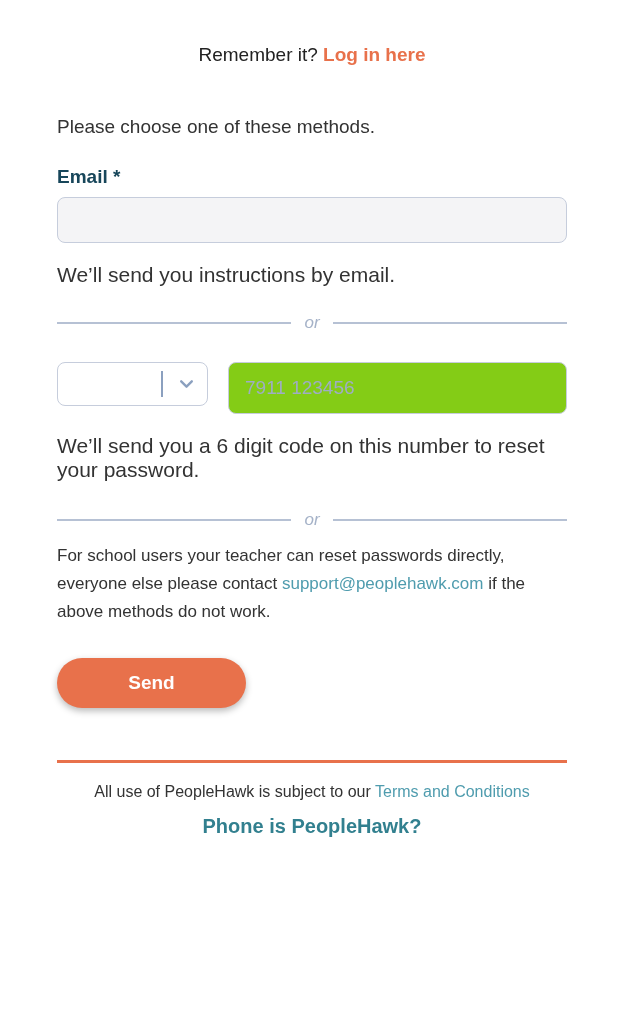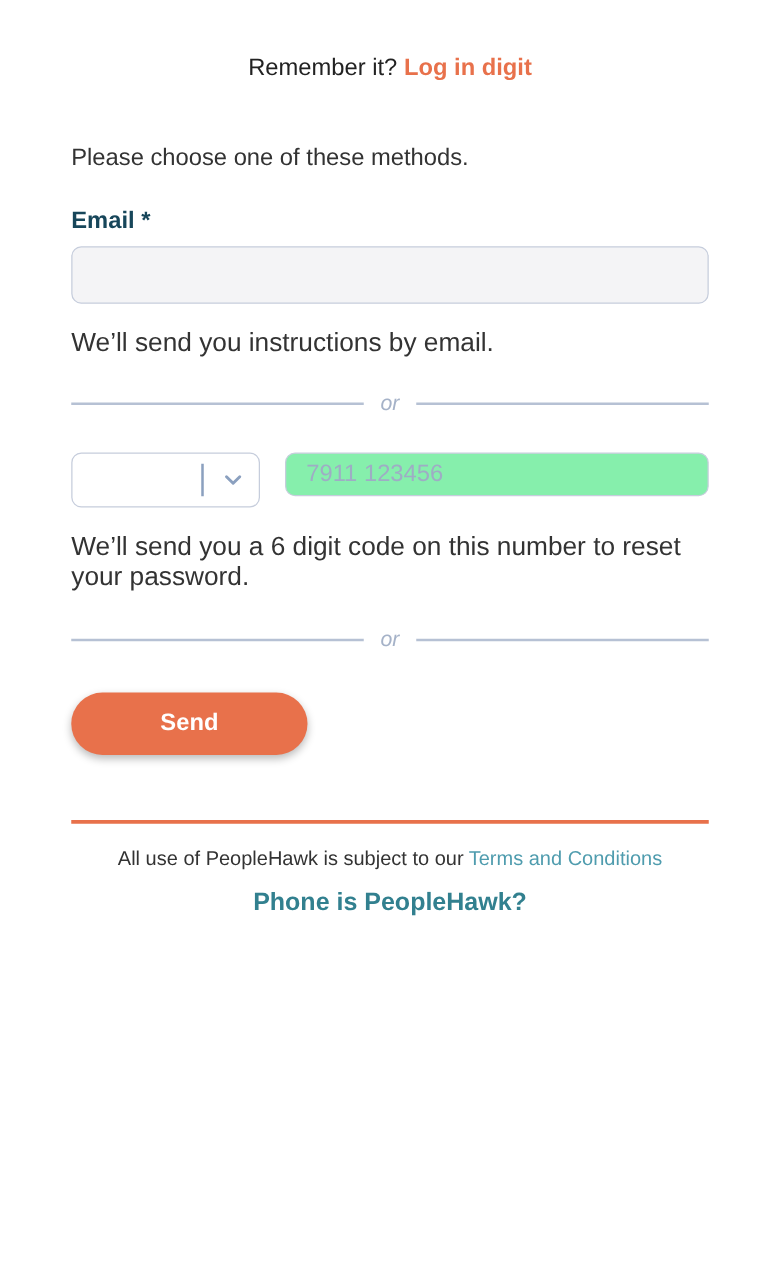--- a/index.html
+++ b/index.html
@@ -109,21 +109,21 @@
     width: 2px; height: 26px;
     background: var(--c-muted-blue, #8ba0bf);
   }
   .chevron {
     position: absolute;
     right: 12px; top: 50%;
     transform: translateY(-50%);
     color: var(--c-muted-blue, #8ba0bf);
     line-height: 0;
   }
-  .phone-input { flex: 1; height: 35px; background: #86efac; padding: 0 16px; }
+  .phone-input { flex: 1; height: 52px; background: #84cc16; padding: 0 16px; }
   .phone-input::placeholder { color: var(--c-placeholder, #9eadc4); opacity: 1; }
 
   
   .support { margin: 12px 0 0; font-size: 17px; line-height: 28px; color: var(--c-text, #333); }
   .support-link { color: var(--c-teal-link, #4f9cae); cursor: pointer; }
 
   
   .send-btn {
     display: block;
     margin-top: 32px;
@@ -154,21 +154,21 @@
   }
 </style>
 </head>
 <body>
 
 <div class="page">
 
 
   <p class="login-prompt">
     <span>Remember it?</span>
-    <span class="login-link">Log in digit</span>
+    <span class="login-link">Log in here</span>
   </p>
 
   <p class="intro">Please choose one of these methods.</p>
 
   <div class="email-group">
     <label class="field-label">Email *</label>
     <input class="text-input email-input" type="text" placeholder="" style="">
     <p class="helper">We’ll send you instructions by email.</p>
   </div>
 
@@ -193,20 +193,25 @@
     </div>
     <p class="helper">We’ll send you a 6 digit code on this number to reset your password.</p>
   </div>
 
   <div class="or-divider second">
     <span class="divider-line"></span>
     <span class="or-text">or</span>
     <span class="divider-line"></span>
   </div>
 
+  <p class="support">
+    <span>For school users your teacher can reset passwords directly, everyone else please contact</span>
+    <span class="support-link">support@peoplehawk.com</span>
+    <span>if the above methods do not work.</span>
+  </p>
 
   <button class="send-btn">Send</button>
 
   <hr class="orange-rule">
 
   <p class="footer-terms">
     <span>All use of PeopleHawk is subject to our</span>
     <span class="terms-link">Terms and Conditions</span>
   </p>
 

